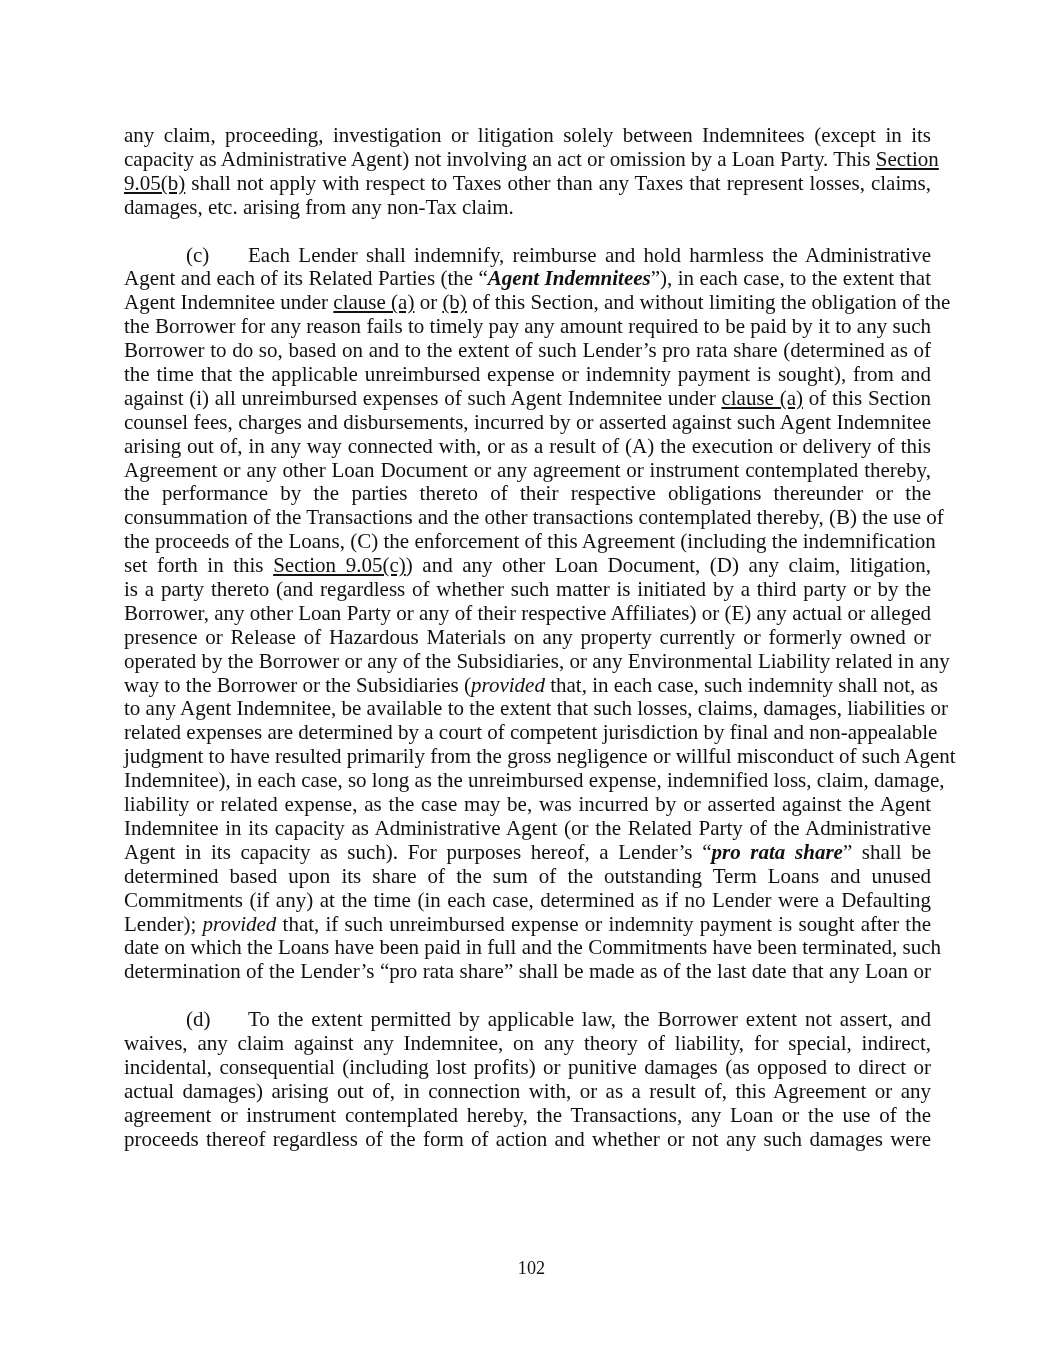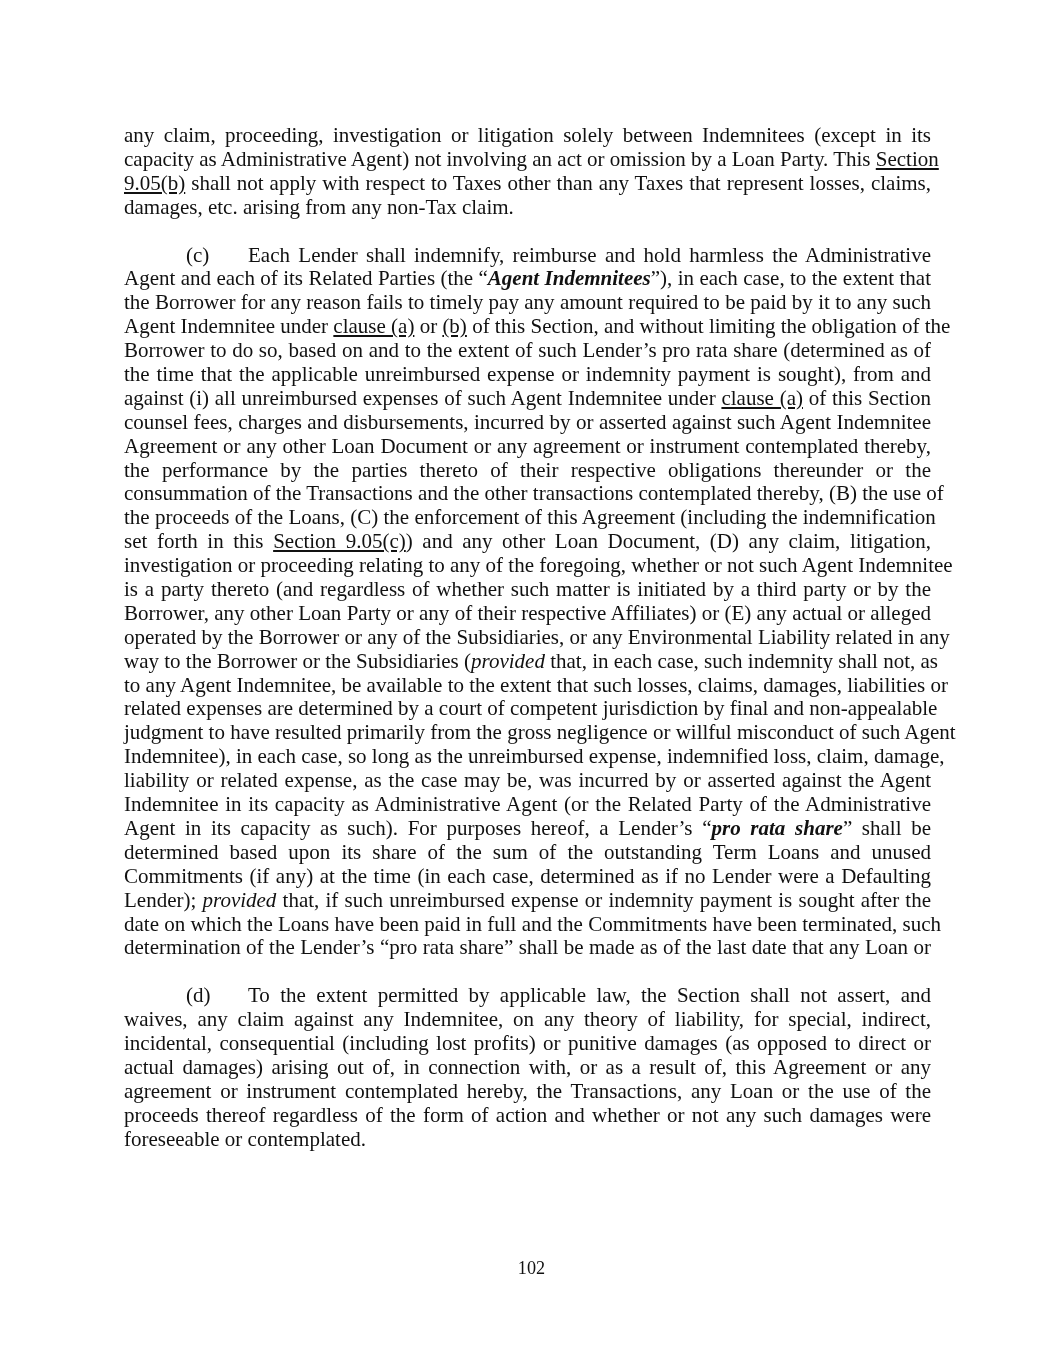--- a/index.html
+++ b/index.html
@@ -57,56 +57,56 @@
     <span class="line"><span>capacity as Administrative Agent) not involving an act or omission by a Loan Party. This </span><u>Section</u></span>
     <span class="line"><u>9.05(b)</u><span> shall not apply with respect to Taxes other than any Taxes that represent losses, claims,</span></span>
     <span class="line last">damages, etc. arising from any non-Tax claim.</span>
   </div>
 
   <div class="gap"></div>
 
   <div class="para">
     <span class="line"><span class="indent"></span><span class="label">(c)</span><span>Each Lender shall indemnify, reimburse and hold harmless the Administrative</span></span>
     <span class="line"><span>Agent and each of its Related Parties (the “</span><span class="bi">Agent Indemnitees</span><span>”), in each case, to the extent that</span></span>
+    <span class="line"><span>Agent Indemnitee under </span><u>clause (a)</u><span> or </span><u>(b)</u><span> of this Section, and without limiting the obligation of the</span></span>
     <span class="line">the Borrower for any reason fails to timely pay any amount required to be paid by it to any such</span>
-    <span class="line"><span>Agent Indemnitee under </span><u>clause (a)</u><span> or </span><u>(b)</u><span> of this Section, and without limiting the obligation of the</span></span>
     <span class="line">Borrower to do so, based on and to the extent of such Lender’s pro rata share (determined as of</span>
     <span class="line">the time that the applicable unreimbursed expense or indemnity payment is sought), from and</span>
     <span class="line"><span>against (i) all unreimbursed expenses of such Agent Indemnitee under </span><u>clause (a)</u><span> of this Section</span></span>
     <span class="line">counsel fees, charges and disbursements, incurred by or asserted against such Agent Indemnitee</span>
+    <span class="line">arising out of, in any way connected with, or as a result of (A) the execution or delivery of this</span>
     <span class="line">Agreement or any other Loan Document or any agreement or instrument contemplated thereby,</span>
     <span class="line">the performance by the parties thereto of their respective obligations thereunder or the</span>
     <span class="line">consummation of the Transactions and the other transactions contemplated thereby, (B) the use of</span>
     <span class="line">the proceeds of the Loans, (C) the enforcement of this Agreement (including the indemnification</span>
     <span class="line"><span>set forth in this </span><u>Section 9.05(c)</u><span>) and any other Loan Document, (D) any claim, litigation,</span></span>
-    <span class="line">investigation or proceeding relating to any of the foregoing, whether or not such Agent Indemnitee</span>
     <span class="line">is a party thereto (and regardless of whether such matter is initiated by a third party or by the</span>
     <span class="line">Borrower, any other Loan Party or any of their respective Affiliates) or (E) any actual or alleged</span>
+    <span class="line">presence or Release of Hazardous Materials on any property currently or formerly owned or</span>
     <span class="line">operated by the Borrower or any of the Subsidiaries, or any Environmental Liability related in any</span>
     <span class="line"><span>way to the Borrower or the Subsidiaries (</span><span class="it">provided</span><span> that, in each case, such indemnity shall not, as</span></span>
     <span class="line">to any Agent Indemnitee, be available to the extent that such losses, claims, damages, liabilities or</span>
     <span class="line">related expenses are determined by a court of competent jurisdiction by final and non-appealable</span>
     <span class="line">judgment to have resulted primarily from the gross negligence or willful misconduct of such Agent</span>
     <span class="line">Indemnitee), in each case, so long as the unreimbursed expense, indemnified loss, claim, damage,</span>
     <span class="line">liability or related expense, as the case may be, was incurred by or asserted against the Agent</span>
     <span class="line">Indemnitee in its capacity as Administrative Agent (or the Related Party of the Administrative</span>
     <span class="line"><span>Agent in its capacity as such).  For purposes hereof, a Lender’s “</span><span class="bi">pro rata share</span><span>” shall be</span></span>
     <span class="line">determined based upon its share of the sum of the outstanding Term Loans and unused</span>
     <span class="line">Commitments (if any) at the time (in each case, determined as if no Lender were a Defaulting</span>
     <span class="line"><span>Lender); </span><span class="it">provided</span><span> that, if such unreimbursed expense or indemnity payment is sought after the</span></span>
     <span class="line">date on which the Loans have been paid in full and the Commitments have been terminated, such</span>
     <span class="line">determination of the Lender’s “pro rata share” shall be made as of the last date that any Loan or</span>
   </div>
 
   <div class="gap"></div>
 
   <div class="para">
-    <span class="line"><span class="indent"></span><span class="label">(d)</span><span>To the extent permitted by applicable law, the Section shall not assert, and</span></span>
+    <span class="line"><span class="indent"></span><span class="label">(d)</span><span>To the extent permitted by applicable law, the Borrower extent not assert, and</span></span>
     <span class="line">waives, any claim against any Indemnitee, on any theory of liability, for special, indirect,</span>
     <span class="line">incidental, consequential (including lost profits) or punitive damages (as opposed to direct or</span>
     <span class="line">actual damages) arising out of, in connection with, or as a result of, this Agreement or any</span>
     <span class="line">agreement or instrument contemplated hereby, the Transactions, any Loan or the use of the</span>
     <span class="line">proceeds thereof regardless of the form of action and whether or not any such damages were</span>
-    <span class="line last">foreseeable or contemplated.</span>
   </div>
 </div>
 
 <div class="page-number">102</div>
 
 </body></html>

